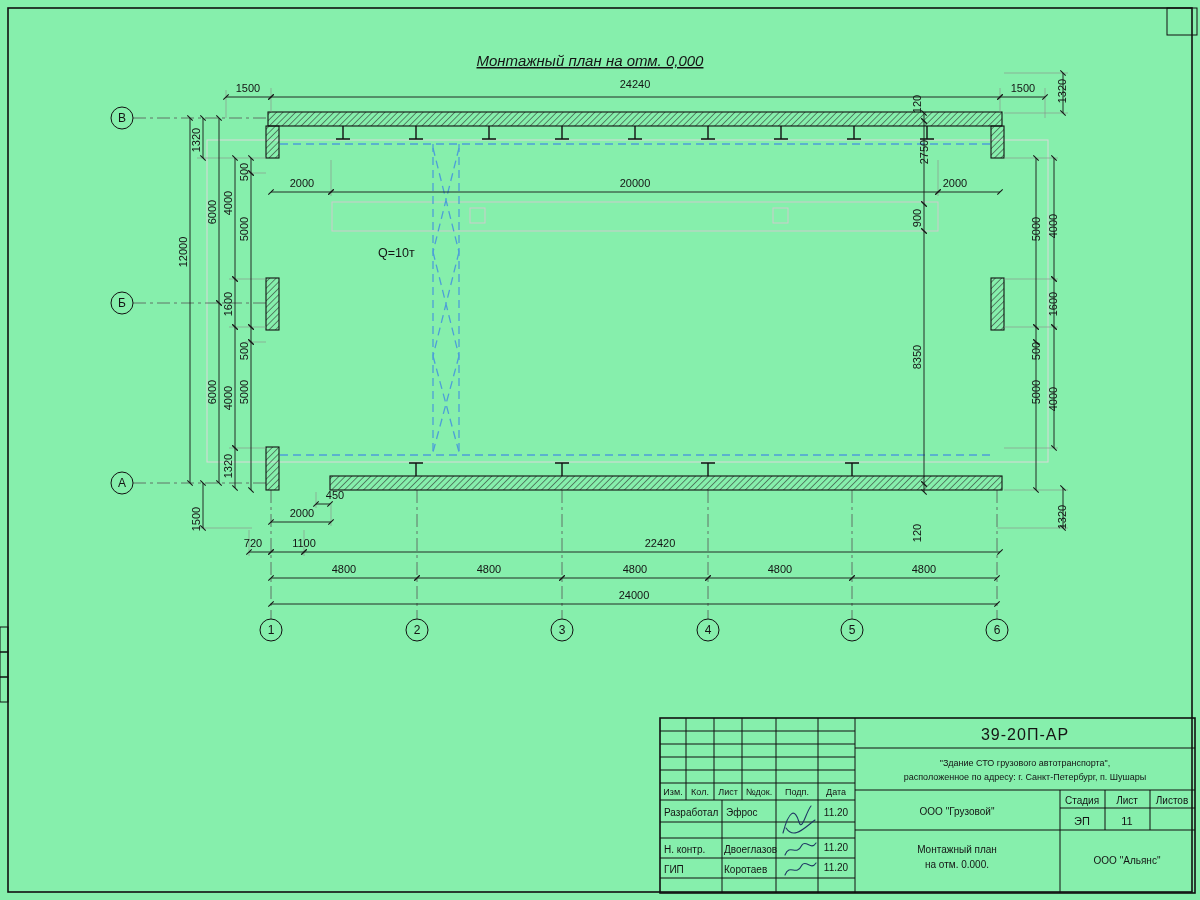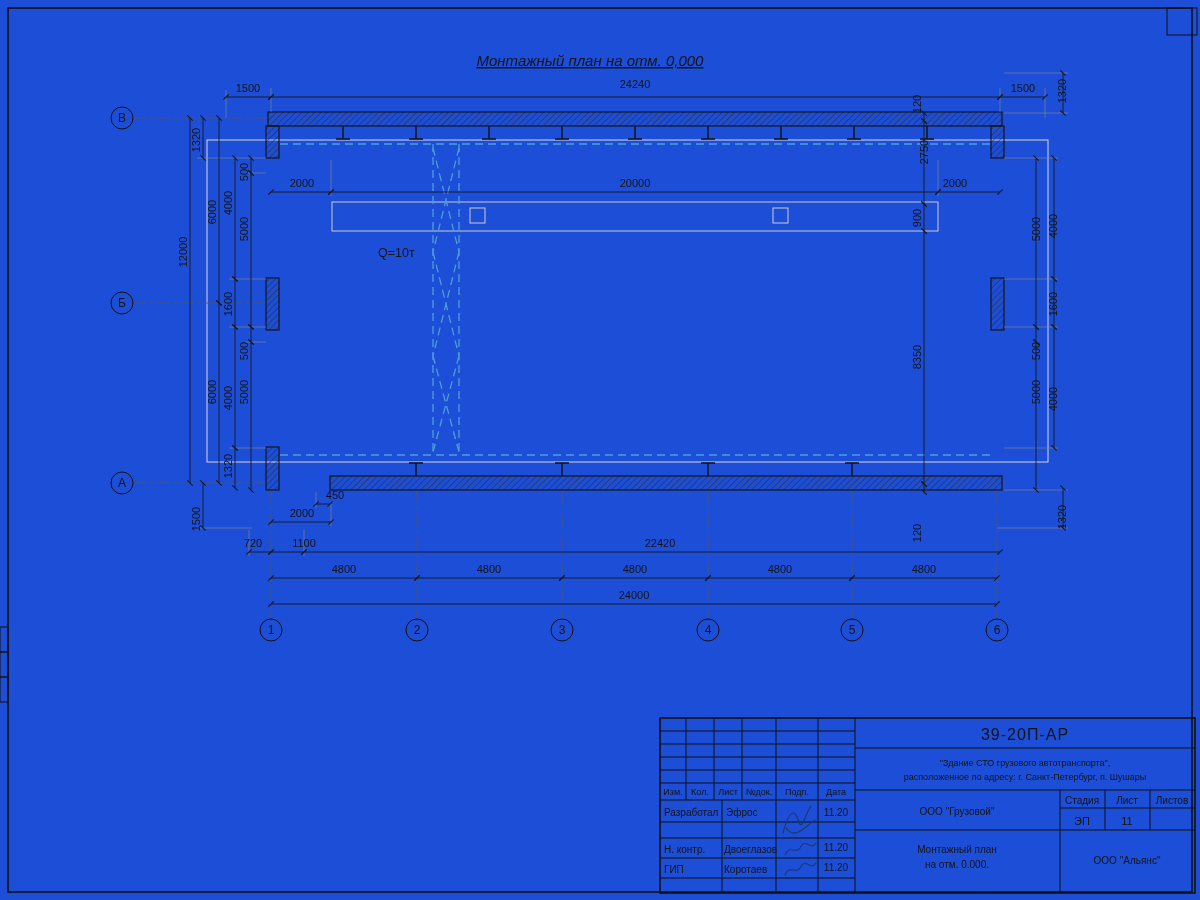--- a/index.html
+++ b/index.html
@@ -1,16 +1,16 @@
 <!DOCTYPE html>
 <html><head>
 <meta charset="utf-8">
 <style>
   html,body{margin:0;padding:0;background:#e8e8e8;}
-  .page{width:1200px;height:900px;background:#1d4ed8;position:relative;margin:0 auto;overflow:hidden;}
+  .page{width:1200px;height:900px;background:#86efac;position:relative;margin:0 auto;overflow:hidden;}
   svg{display:block;}
   
   .frame{fill:none;stroke:#111;stroke-width:1.6;}
   .thin{fill:none;stroke:#111;stroke-width:1;}
   .wall{fill:url(#hatch);stroke:#111;stroke-width:1.1;}
   .col{fill:none;stroke:#111;stroke-width:1.4;}
   .dim{stroke:#161616;stroke-width:0.9;}
   .ext{stroke:#8a8a8a;stroke-width:0.6;}
   .faint{fill:none;stroke:#d9d9d9;stroke-width:1;}
   .axisln{stroke:#555;stroke-width:0.8;stroke-dasharray:13 4 3 4;fill:none;}

